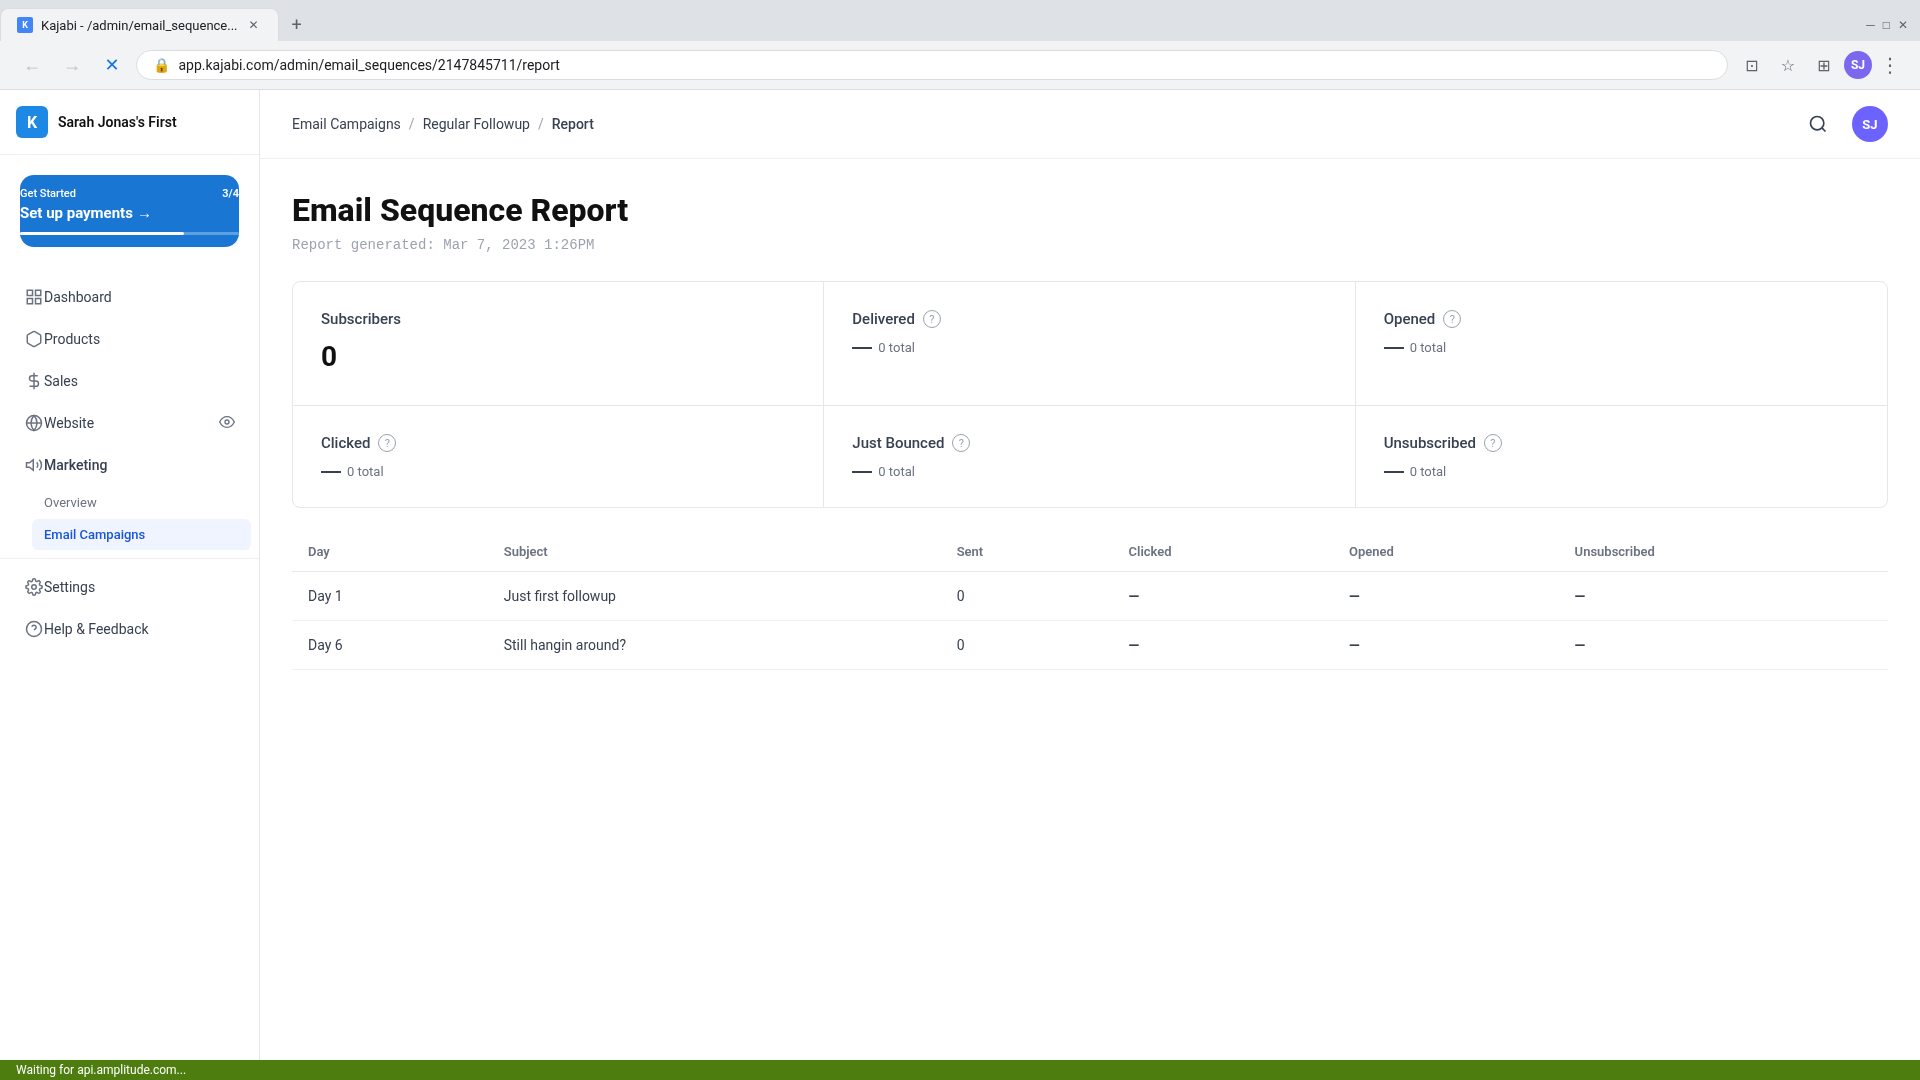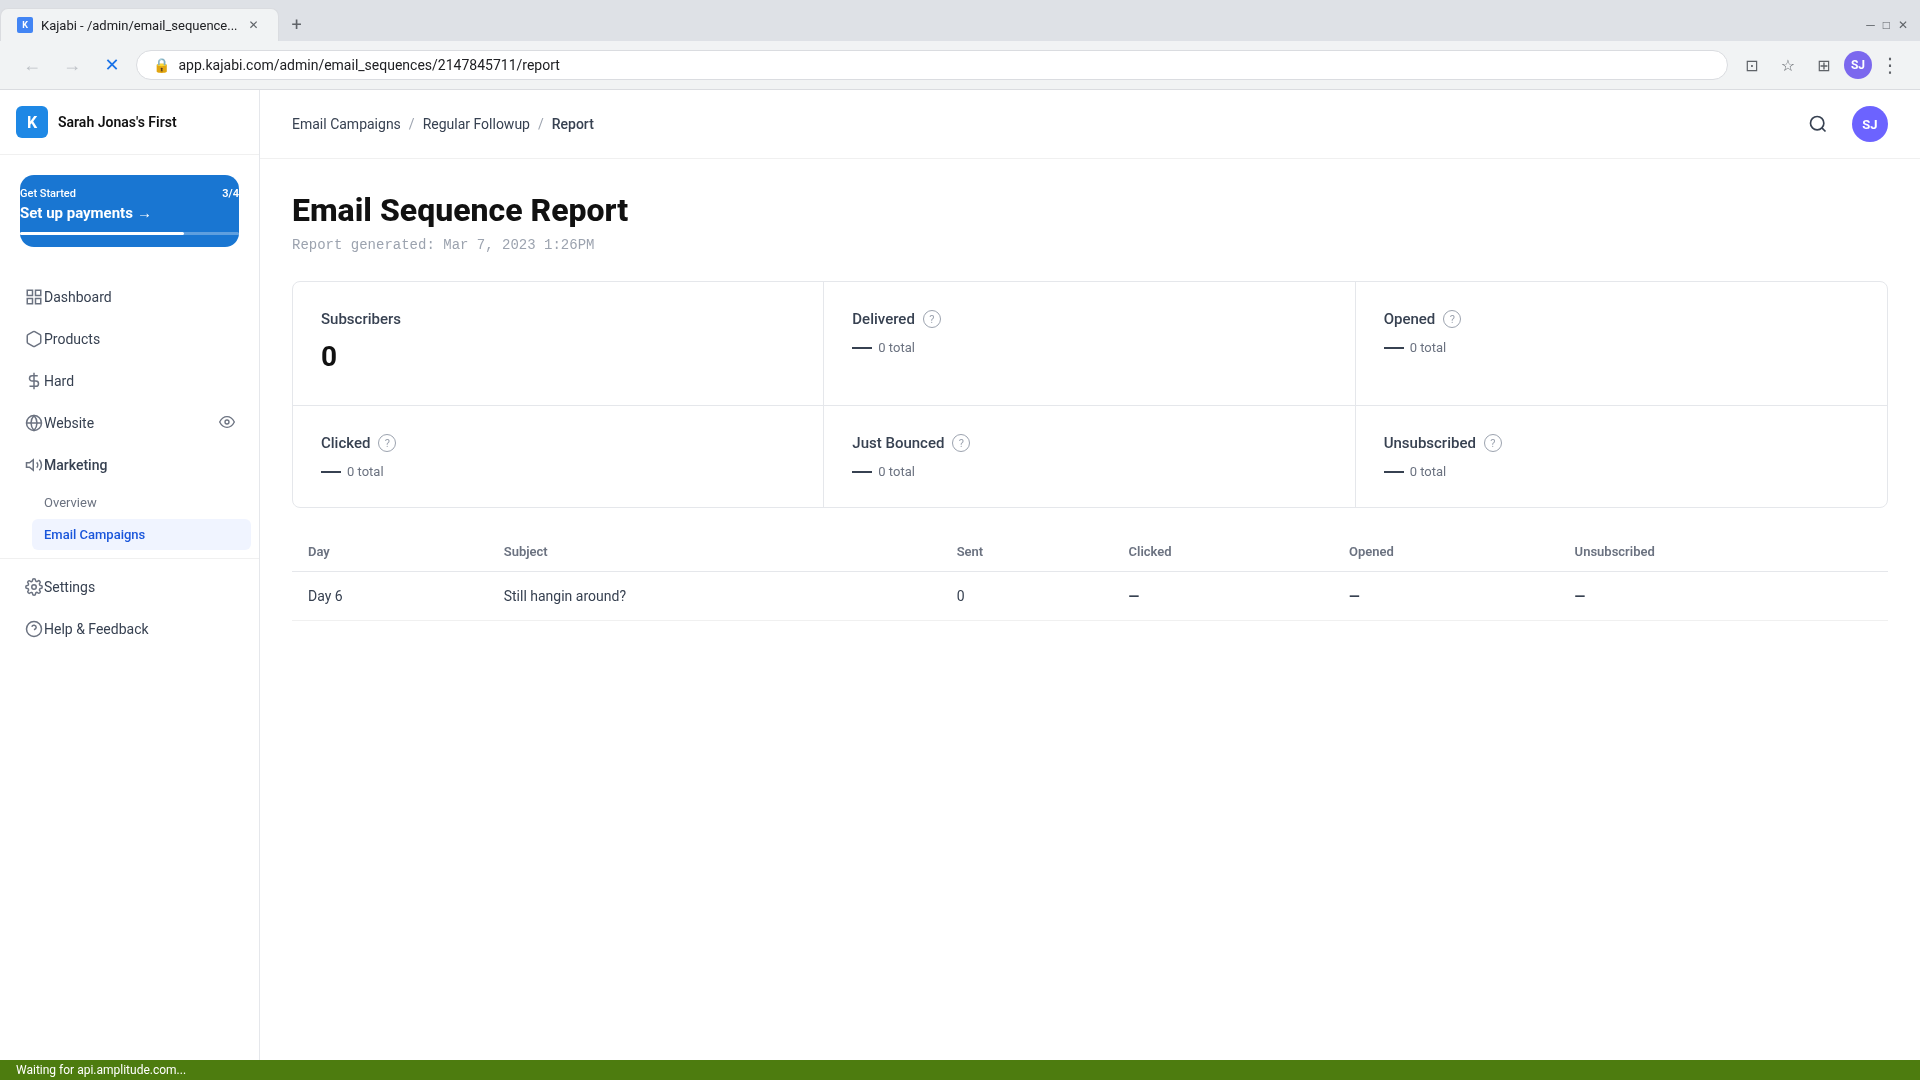--- a/index.html
+++ b/index.html
@@ -169,21 +169,21 @@
         </div>
         <span class="nav-label">Products</span>
       </div>
       <div class="nav-item">
         <div class="nav-icon">
           <svg width="18" height="18" viewBox="0 0 24 24" fill="none" stroke="currentColor" stroke-width="2">
               <line x1="12" y1="1" x2="12" y2="23"></line>
               <path d="M17 5H9.5a3.5 3.5 0 0 0 0 7h5a3.5 3.5 0 0 1 0 7H6"></path>
             </svg>
         </div>
-        <span class="nav-label">Hard</span>
+        <span class="nav-label">Sales</span>
       </div>
       <div class="nav-item">
         <div class="nav-icon">
           <svg width="18" height="18" viewBox="0 0 24 24" fill="none" stroke="currentColor" stroke-width="2">
               <circle cx="12" cy="12" r="10"></circle>
               <line x1="2" y1="12" x2="22" y2="12"></line>
               <path d="M12 2a15.3 15.3 0 0 1 4 10 15.3 15.3 0 0 1-4 10 15.3 15.3 0 0 1-4-10 15.3 15.3 0 0 1 4-10z"></path>
             </svg>
         </div>
         <span class="nav-label">Website</span>
@@ -335,20 +335,28 @@
             <th>Day</th>
             <th>Subject</th>
             <th>Sent</th>
             <th>Clicked</th>
             <th>Opened</th>
             <th>Unsubscribed</th>
           </tr>
         </thead>
         <tbody>
           <tr class="table-row">
+            <td>Day 1</td>
+            <td>Just first followup</td>
+            <td>0</td>
+            <td class="table-dash">—</td>
+            <td class="table-dash">—</td>
+            <td class="table-dash">—</td>
+          </tr>
+          <tr class="table-row">
             <td>Day 6</td>
             <td>Still hangin around?</td>
             <td>0</td>
             <td class="table-dash">—</td>
             <td class="table-dash">—</td>
             <td class="table-dash">—</td>
           </tr>
         </tbody>
       </table>
 

